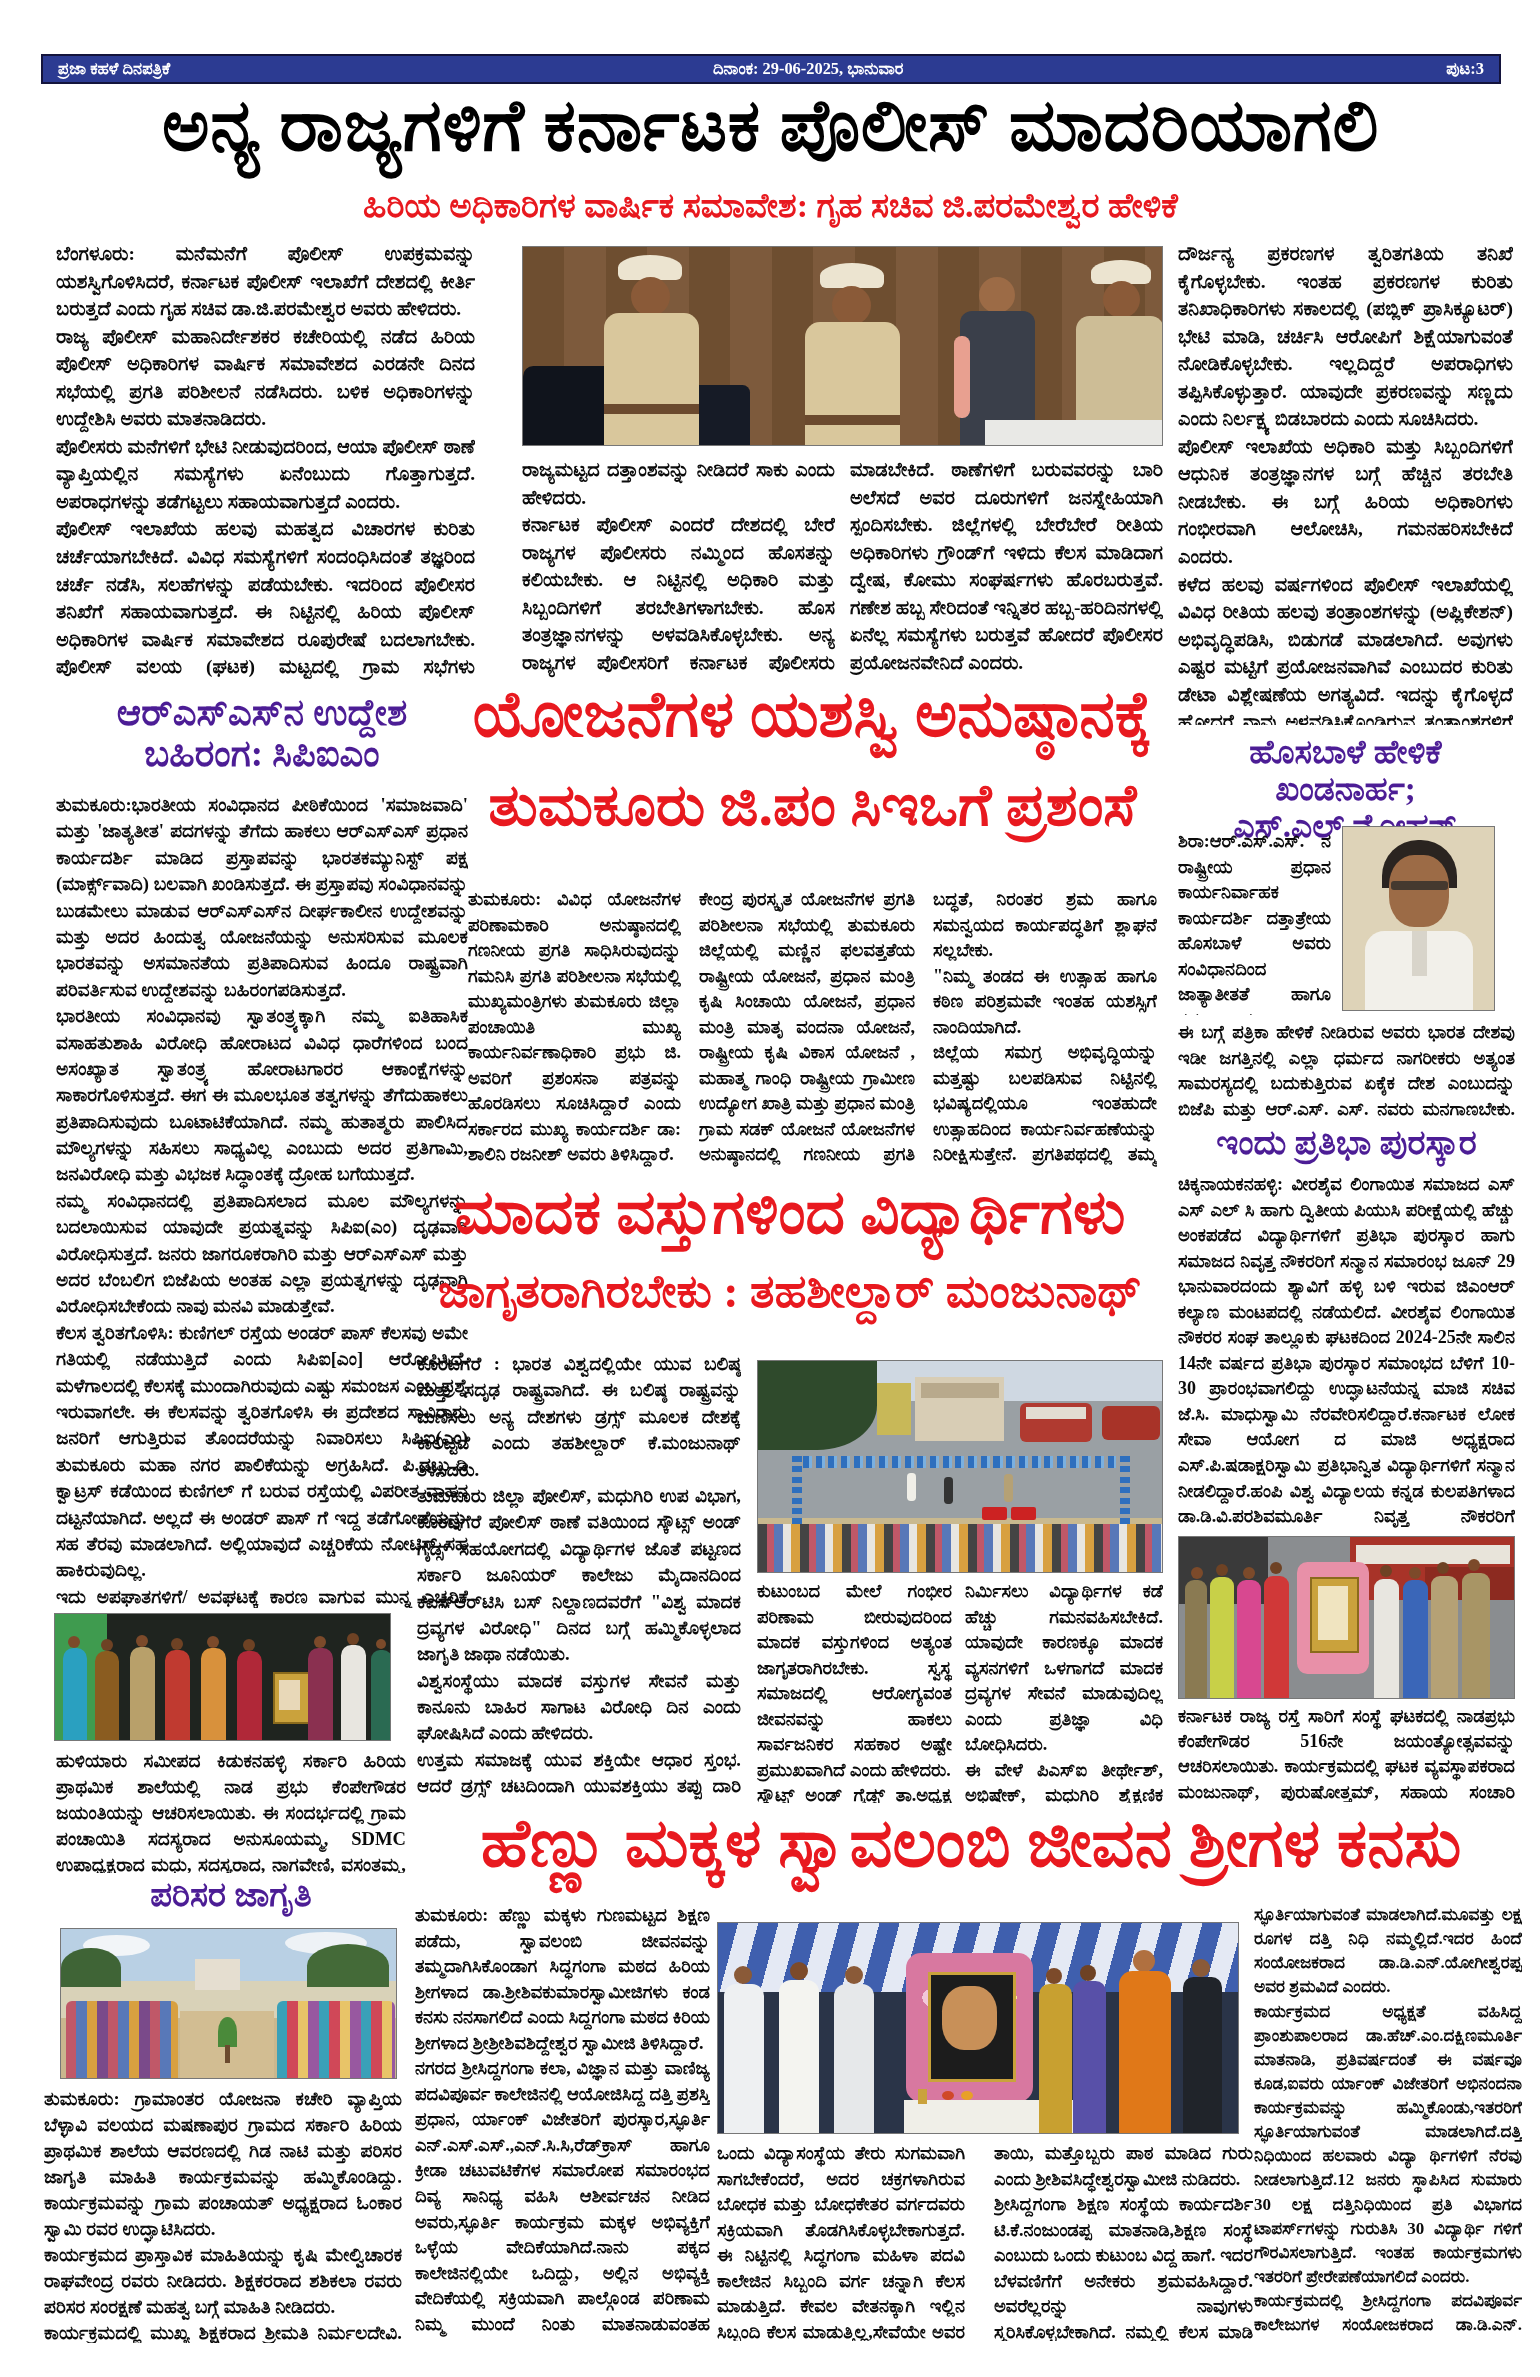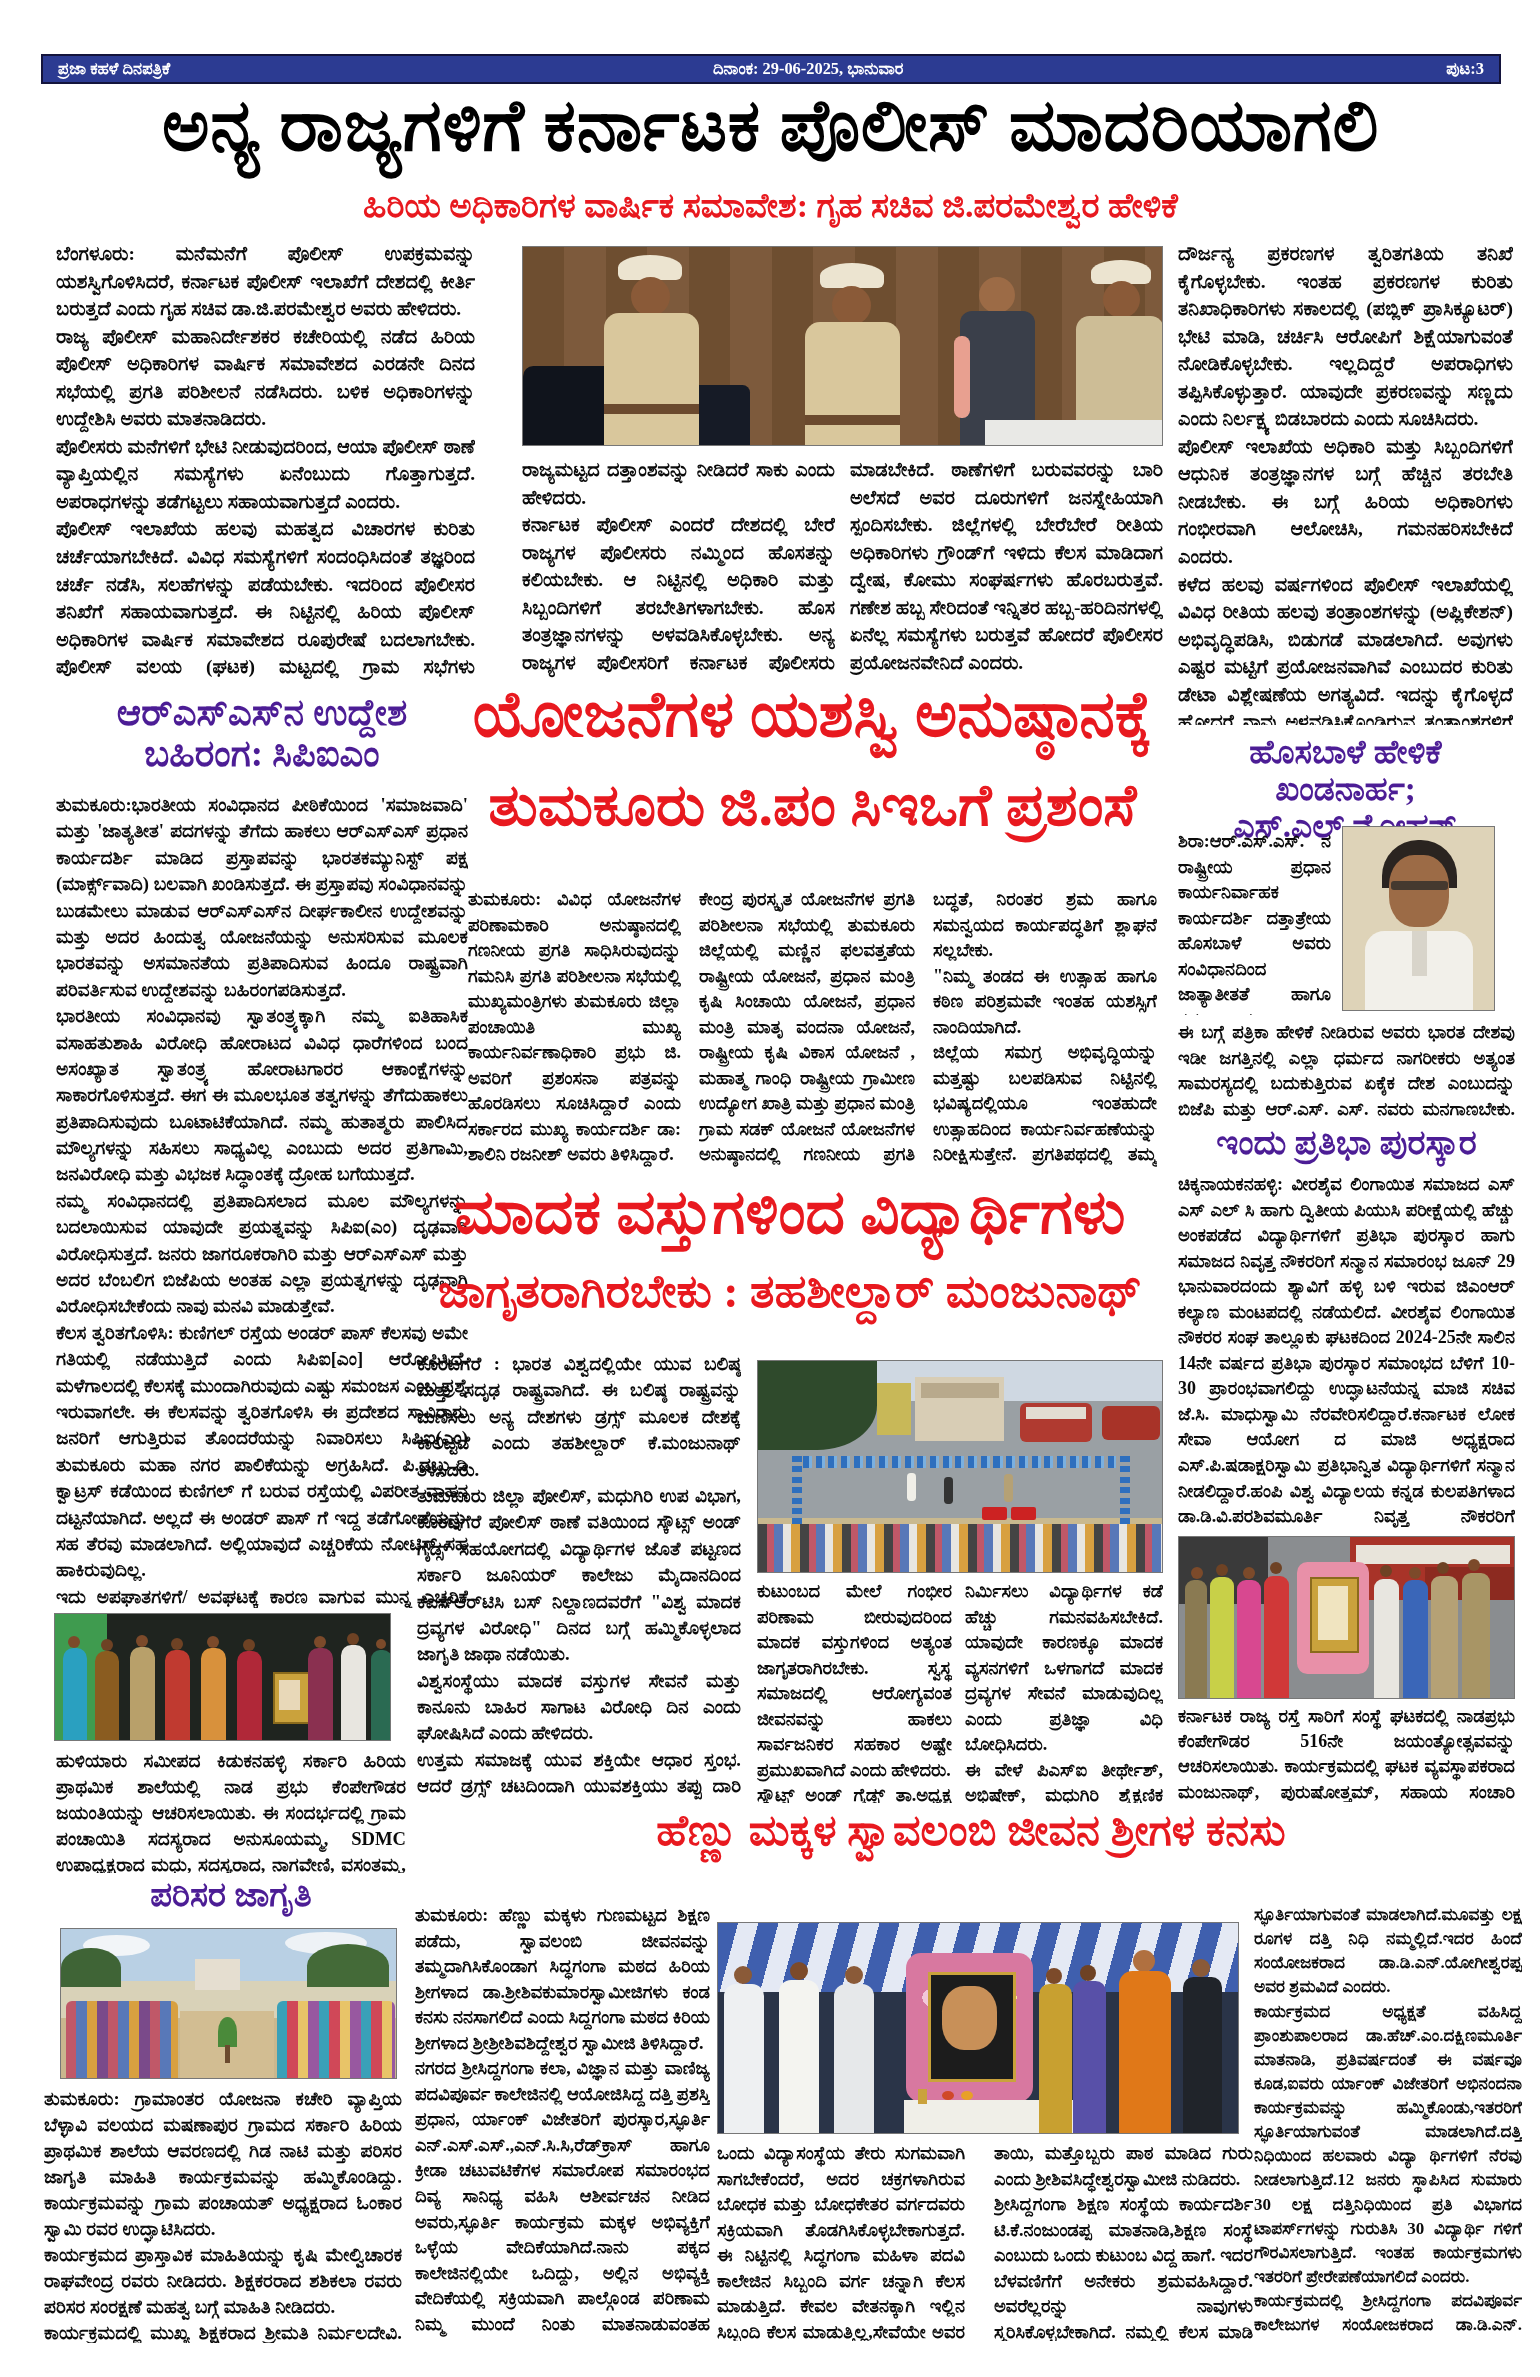--- a/index.html
+++ b/index.html
@@ -231,21 +231,21 @@
     <div style="left:224px;top:146px;width:25px;height:13.4px;background:#c22;border-radius:2.2px;"></div>
     <div style="left:253px;top:146px;width:25px;height:13.4px;background:#c22;border-radius:2.2px;"></div>
 
     <div style="left:0;top:163px;width:406px;height:51px;background:repeating-linear-gradient(90deg,#444 0 9px,#c05868 9px 16.4px,#5878b8 16.4px 25px,#e8e6e0 25px 33px,#d8a040 33px 42px);"></div>
   </div>
   <div class="abs body-text" style="left:757px;top:1579px;width:195px;height:224px;font-size:18px;">ಕುಟುಂಬದ ಮೇಲೆ ಗಂಭೀರ ಪರಿಣಾಮ ಬೀರುವುದರಿಂದ ಮಾದಕ ವಸ್ತುಗಳಿಂದ ಅತ್ಯಂತ ಜಾಗೃತರಾಗಿರಬೇಕು. ಸ್ವಸ್ಥ ಸಮಾಜದಲ್ಲಿ ಆರೋಗ್ಯವಂತ ಜೀವನವನ್ನು ಹಾಕಲು ಸಾರ್ವಜನಿಕರ ಸಹಕಾರ ಅಷ್ಟೇ ಪ್ರಮುಖವಾಗಿದೆ ಎಂದು ಹೇಳಿದರು.
 ಸ್ಕೌಟ್ಸ್ ಅಂಡ್ ಗೈಡ್ಸ್ ತಾ.ಅಧ್ಯಕ್ಷ ಕೆ.ಆರ್ ಓಬಳರಾಜು ಮಾತನಾಡಿ, ಭವಿಷ್ಯದ ಉತ್ತಮ ಪ್ರಜೆಗಳಾಗಲು ಹಾಗೂ ಉತ್ತಮ ಸಮಾಜ</div>
   <div class="abs body-text" style="left:965px;top:1579px;width:198px;height:224px;font-size:18px;">ನಿರ್ಮಿಸಲು ವಿದ್ಯಾರ್ಥಿಗಳ ಕಡೆ ಹೆಚ್ಚು ಗಮನವಹಿಸಬೇಕಿದೆ. ಯಾವುದೇ ಕಾರಣಕ್ಕೂ ಮಾದಕ ವ್ಯಸನಗಳಿಗೆ ಒಳಗಾಗದೆ ಮಾದಕ ದ್ರವ್ಯಗಳ ಸೇವನೆ ಮಾಡುವುದಿಲ್ಲ ಎಂದು ಪ್ರತಿಜ್ಞಾ ವಿಧಿ ಬೋಧಿಸಿದರು.
 ಈ ವೇಳೆ ಪಿಎಸ್‌ಐ ತೀರ್ಥೇಶ್, ಅಭಿಷೇಕ್, ಮಧುಗಿರಿ ಶೈಕ್ಷಣಿಕ ಜಿಲ್ಲೆಯ ಸ್ಕೌಟ್ಸ್ ಅಂಡ್ ಗೈಡ್ಸ್ ಮುಖ್ಯಸ್ಥ ಕರಿಸಿದ್ದಪ್ಪ, ಕಾರ್ಯದರ್ಶಿ ಪ್ರಸನ್ನಕುಮಾರ್, ಶಿಕ್ಷಕರು ಹಾಜರಿದ್ದರು.</div>
 
-  <div class="abs sec-head-red" style="left:412px;top:1807px;width:1118px;font-size:43px;white-space:nowrap;">ಹೆಣ್ಣು ಮಕ್ಕಳ ಸ್ವಾವಲಂಬಿ ಜೀವನ ಶ್ರೀಗಳ ಕನಸು</div>
+  <div class="abs sec-head-red" style="left:412px;top:1807px;width:1118px;font-size:67px;white-space:nowrap;">ಹೆಣ್ಣು ಮಕ್ಕಳ ಸ್ವಾವಲಂಬಿ ಜೀವನ ಶ್ರೀಗಳ ಕನಸು</div>
 
   <div class="abs body-text" style="left:415px;top:1903px;width:295px;height:436px;font-size:18px;">ತುಮಕೂರು: ಹೆಣ್ಣು ಮಕ್ಕಳು ಗುಣಮಟ್ಟದ ಶಿಕ್ಷಣ ಪಡೆದು, ಸ್ವಾವಲಂಬಿ ಜೀವನವನ್ನು ತಮ್ಮದಾಗಿಸಿಕೊಂಡಾಗ ಸಿದ್ಧಗಂಗಾ ಮಠದ ಹಿರಿಯ ಶ್ರೀಗಳಾದ ಡಾ.ಶ್ರೀಶಿವಕುಮಾರಸ್ವಾಮೀಜಿಗಳು ಕಂಡ ಕನಸು ನನಸಾಗಲಿದೆ ಎಂದು ಸಿದ್ದಗಂಗಾ ಮಠದ ಕಿರಿಯ ಶ್ರೀಗಳಾದ ಶ್ರೀಶ್ರೀಶಿವಶಿದ್ದೇಶ್ವರ ಸ್ವಾಮೀಜಿ ತಿಳಿಸಿದ್ದಾರೆ.
 ನಗರದ ಶ್ರೀಸಿದ್ದಗಂಗಾ ಕಲಾ, ವಿಜ್ಞಾನ ಮತ್ತು ವಾಣಿಜ್ಯ ಪದವಿಪೂರ್ವ ಕಾಲೇಜಿನಲ್ಲಿ ಆಯೋಜಿಸಿದ್ದ ದತ್ತಿ ಪ್ರಶಸ್ತಿ ಪ್ರಧಾನ, ರ್ಯಾಂಕ್ ವಿಜೇತರಿಗೆ ಪುರಸ್ಕಾರ,ಸ್ಫೂರ್ತಿ ಎನ್.ಎಸ್.ಎಸ್.,ಎನ್.ಸಿ.ಸಿ,ರೆಡ್‌ಕ್ರಾಸ್ ಹಾಗೂ ಕ್ರೀಡಾ ಚಟುವಟಿಕೆಗಳ ಸಮಾರೋಪ ಸಮಾರಂಭದ ದಿವ್ಯ ಸಾನಿಧ್ಯ ವಹಿಸಿ ಆಶೀರ್ವಚನ ನೀಡಿದ ಅವರು,ಸ್ಫೂರ್ತಿ ಕಾರ್ಯಕ್ರಮ ಮಕ್ಕಳ ಅಭಿವ್ಯಕ್ತಿಗೆ ಒಳ್ಳೆಯ ವೇದಿಕೆಯಾಗಿದೆ.ನಾನು ಪಕ್ಕದ ಕಾಲೇಜಿನಲ್ಲಿಯೇ ಒದಿದ್ದು, ಅಲ್ಲಿನ ಅಭಿವ್ಯಕ್ತಿ ವೇದಿಕೆಯಲ್ಲಿ ಸಕ್ರಿಯವಾಗಿ ಪಾಲ್ಗೊಂಡ ಪರಿಣಾಮ ನಿಮ್ಮ ಮುಂದೆ ನಿಂತು ಮಾತನಾಡುವಂತಹ ಆತ್ಮಸ್ಥೈರ್ಯ ಹೊಂದಲು ಸಾಧ್ಯವಾಯಿತು ಎಂದರು.</div>
 
   <div class="ph" style="left:717px;top:1922px;width:522px;height:212px;">
     <div style="inset:0;background:#2a3448;"></div>
     <div style="left:0;top:0;width:522px;height:69px;background:repeating-linear-gradient(105deg,#3f5fae 0 19.4px,#e4e9f4 19.4px 39px);"></div>
 
     <div style="left:16.4px;top:43px;width:18px;height:18px;background:#8a5a38;border-radius:50%;"></div>
     <div style="left:6px;top:61px;width:40px;height:151px;background:#eef0f2;border-radius:12px 12px 0 0;"></div>

